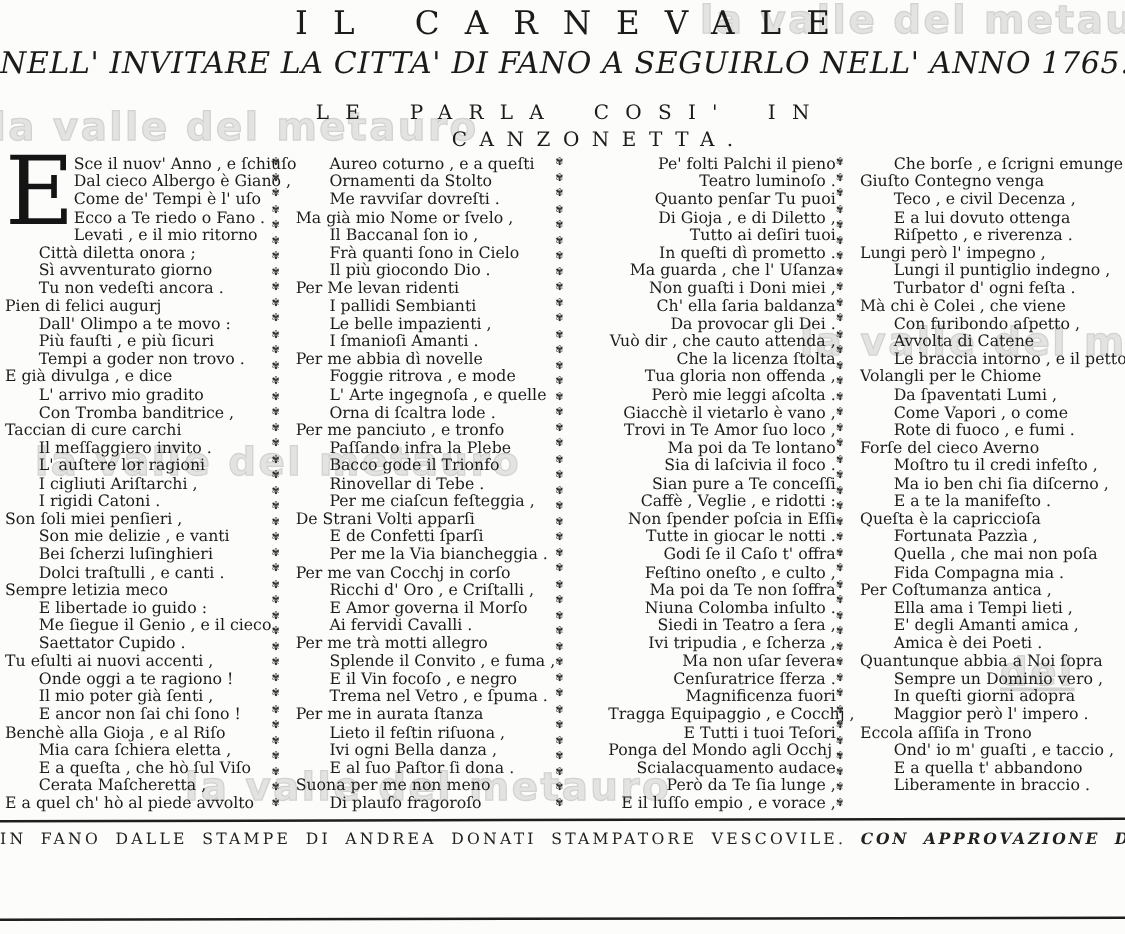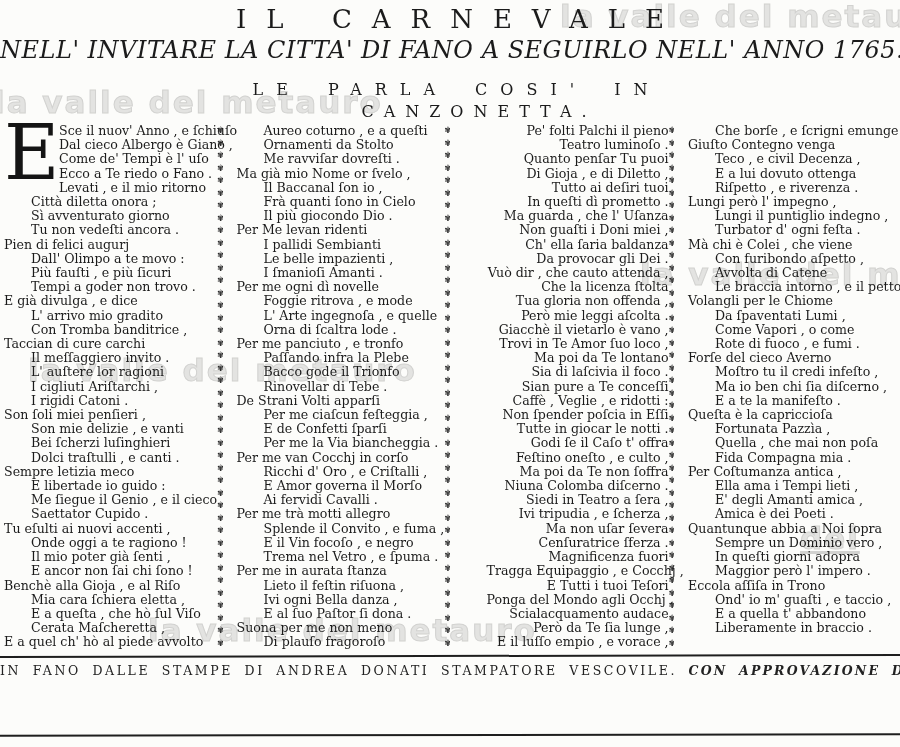--- a/index.html
+++ b/index.html
@@ -221,30 +221,30 @@
         <div class="line ind1">Ornamenti da Stolto</div>
         <div class="line ind1">Me ravviſar dovreſti .</div>
         <div class="line ind0">Ma già mio Nome or ſvelo ,</div>
         <div class="line ind1">Il Baccanal ſon io ,</div>
         <div class="line ind1">Frà quanti ſono in Cielo</div>
         <div class="line ind1">Il più giocondo Dio .</div>
         <div class="line ind0">Per Me levan ridenti</div>
         <div class="line ind1">I pallidi Sembianti</div>
         <div class="line ind1">Le belle impazienti ,</div>
         <div class="line ind1">I ſmanioſi Amanti .</div>
-        <div class="line ind0">Per me ogni dì novelle</div>
+        <div class="line ind0">Per me abbia dì novelle</div>
         <div class="line ind1">Foggie ritrova , e mode</div>
         <div class="line ind1">L' Arte ingegnoſa , e quelle</div>
         <div class="line ind1">Orna di ſcaltra lode .</div>
         <div class="line ind0">Per me panciuto , e tronfo</div>
         <div class="line ind1">Paſſando infra la Plebe</div>
         <div class="line ind1">Bacco gode il Trionfo</div>
         <div class="line ind1">Rinovellar di Tebe .</div>
+        <div class="line ind1">Per me ciaſcun feſteggia ,</div>
         <div class="line ind0">De Strani Volti apparſi</div>
-        <div class="line ind1">Per me ciaſcun feſteggia ,</div>
         <div class="line ind1">E de Confetti ſparſi</div>
         <div class="line ind1">Per me la Via biancheggia .</div>
         <div class="line ind0">Per me van Cocchj in corſo</div>
         <div class="line ind1">Ricchi d' Oro , e Criſtalli ,</div>
         <div class="line ind1">E Amor governa il Morſo</div>
         <div class="line ind1">Ai fervidi Cavalli .</div>
         <div class="line ind0">Per me trà motti allegro</div>
         <div class="line ind1">Splende il Convito , e fuma ,</div>
         <div class="line ind1">E il Vin focoſo , e negro</div>
         <div class="line ind1">Trema nel Vetro , e ſpuma .</div>
@@ -316,21 +316,21 @@
         <div class="line ind1">Trovi in Te Amor ſuo loco ,</div>
         <div class="line ind1">Ma poi da Te lontano</div>
         <div class="line ind1">Sia di laſcivia il foco .</div>
         <div class="line ind0">Sian pure a Te conceſſi</div>
         <div class="line ind1">Caffè , Veglie , e ridotti :</div>
         <div class="line ind1">Non ſpender poſcia in Eſſi</div>
         <div class="line ind1">Tutte in giocar le notti .</div>
         <div class="line ind0">Godi ſe il Caſo t' offra</div>
         <div class="line ind1">Feſtino oneſto , e culto ,</div>
         <div class="line ind1">Ma poi da Te non ſoffra</div>
-        <div class="line ind1">Niuna Colomba diſcerno .</div>
+        <div class="line ind1">Niuna Colomba inſulto .</div>
         <div class="line ind0">Siedi in Teatro a ſera ,</div>
         <div class="line ind1">Ivi tripudia , e ſcherza ,</div>
         <div class="line ind1">Ma non uſar ſevera</div>
         <div class="line ind1">Cenſuratrice ſferza .</div>
         <div class="line ind0">Magnificenza fuori</div>
         <div class="line ind1">Tragga Equipaggio , e Cocchj ,</div>
         <div class="line ind1">E Tutti i tuoi Teſori</div>
         <div class="line ind1">Ponga del Mondo agli Occhj .</div>
         <div class="line ind0">Scialacquamento audace</div>
         <div class="line ind1">Però da Te ſia lunge ,</div>

